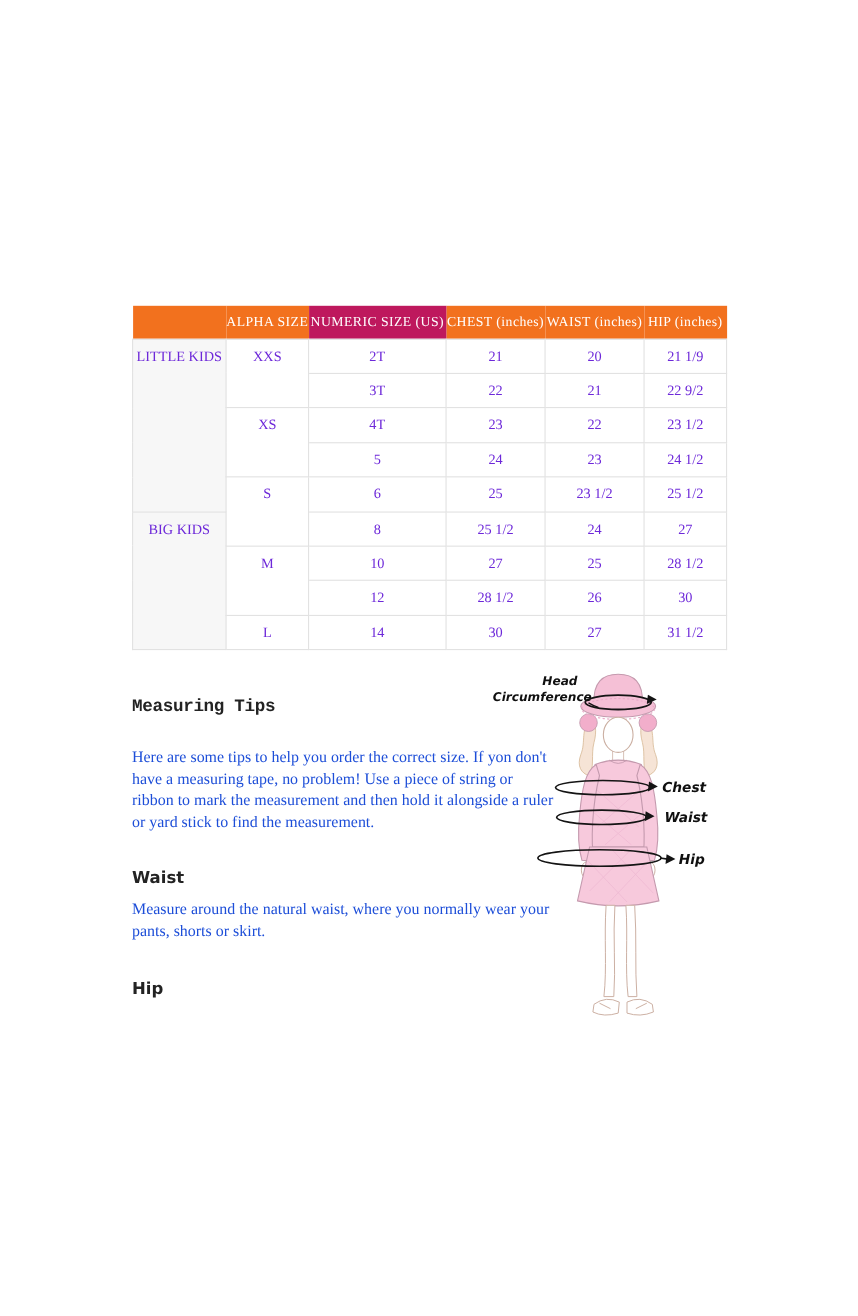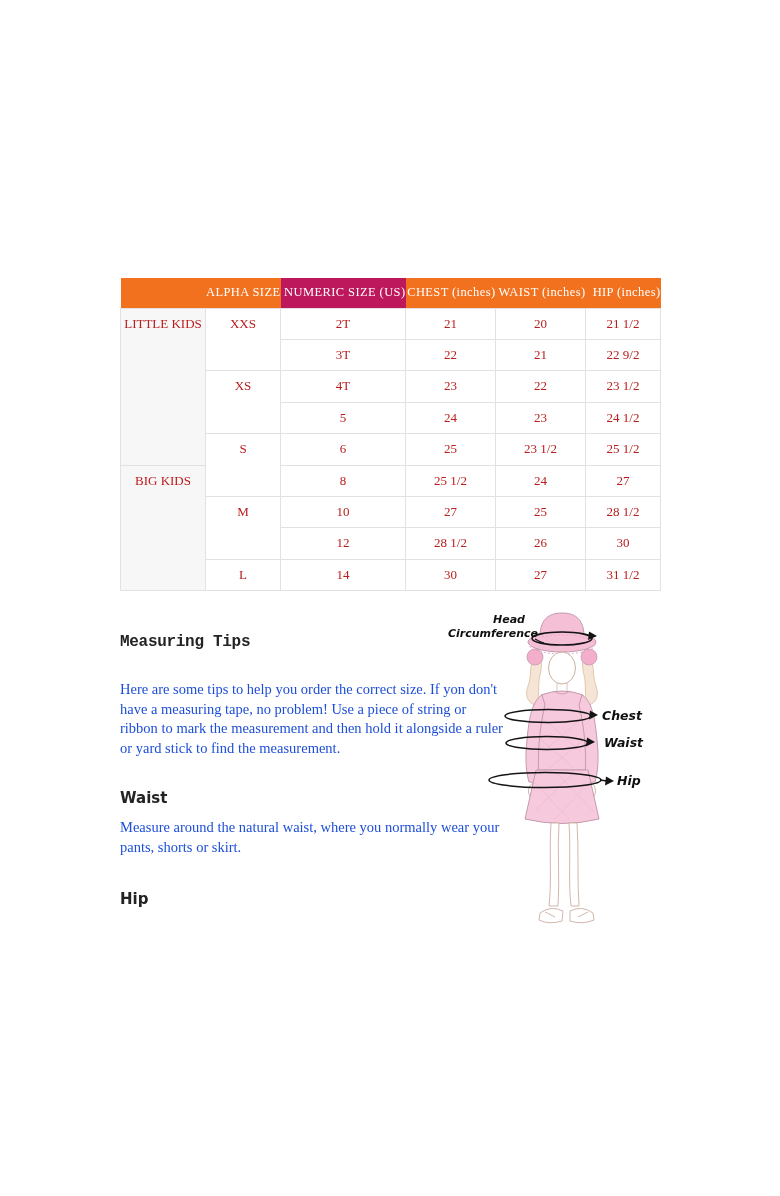--- a/index.html
+++ b/index.html
@@ -18,25 +18,25 @@
   table.size-chart {
     position:absolute; top:278px; left:0; width:540px;
     border-collapse:collapse; table-layout:fixed;
   }
   table.size-chart col.c0{width:85px;} table.size-chart col.c1{width:75px;}
   table.size-chart col.c2{width:125px;} table.size-chart col.c3{width:90px;}
   table.size-chart col.c4{width:90px;} table.size-chart col.c5{width:75px;}
   table.size-chart thead th {
     background:#F2711E; color:#ffffff; font-weight:400;
     font-family:"Liberation Serif", serif; font-size:12.5px;
-    height:30px; text-align:right; letter-spacing:0.4px; border:none;
+    height:30px; text-align:center; letter-spacing:0.4px; border:none;
   }
   table.size-chart tbody td {
     border:1px solid #e2e2e2; background:#ffffff;
-    font-size:13px; color:#b91c1c; text-align:center;
+    font-size:13px; color:#6d28d9; text-align:center;
     vertical-align:top; line-height:30.4px; height:30.4px; padding:0;
   }
   table.size-chart tbody td.group { background:#f7f7f7; }
   table.size-chart tbody td.alpha { background:#ffffff; }
 
   .tips-text { position:absolute; left:0; top:628px; width:440px; }
   .tips-heading {
     font-family:Liberation Mono, monospace; font-size:16px; font-weight:700;
     color:#232323; line-height:28px; letter-spacing:-0.3px;
   }
@@ -85,21 +85,21 @@
           <th style="background: rgb(242, 113, 30);">HIP (inches)</th>
         </tr>
     </thead>
     <tbody>
         <tr>
           <td rowspan="5" class="group">LITTLE KIDS</td>
           <td rowspan="2" class="alpha">XXS</td>
           <td>2T</td>
           <td>21</td>
           <td>20</td>
-          <td>21 1/2</td>
+          <td>21 1/9</td>
         </tr>
         <tr>
           <td>3T</td>
           <td>22</td>
           <td>21</td>
           <td>22 9/2</td>
         </tr>
         <tr>
           <td rowspan="2" class="alpha">XS</td>
           <td>4T</td>

